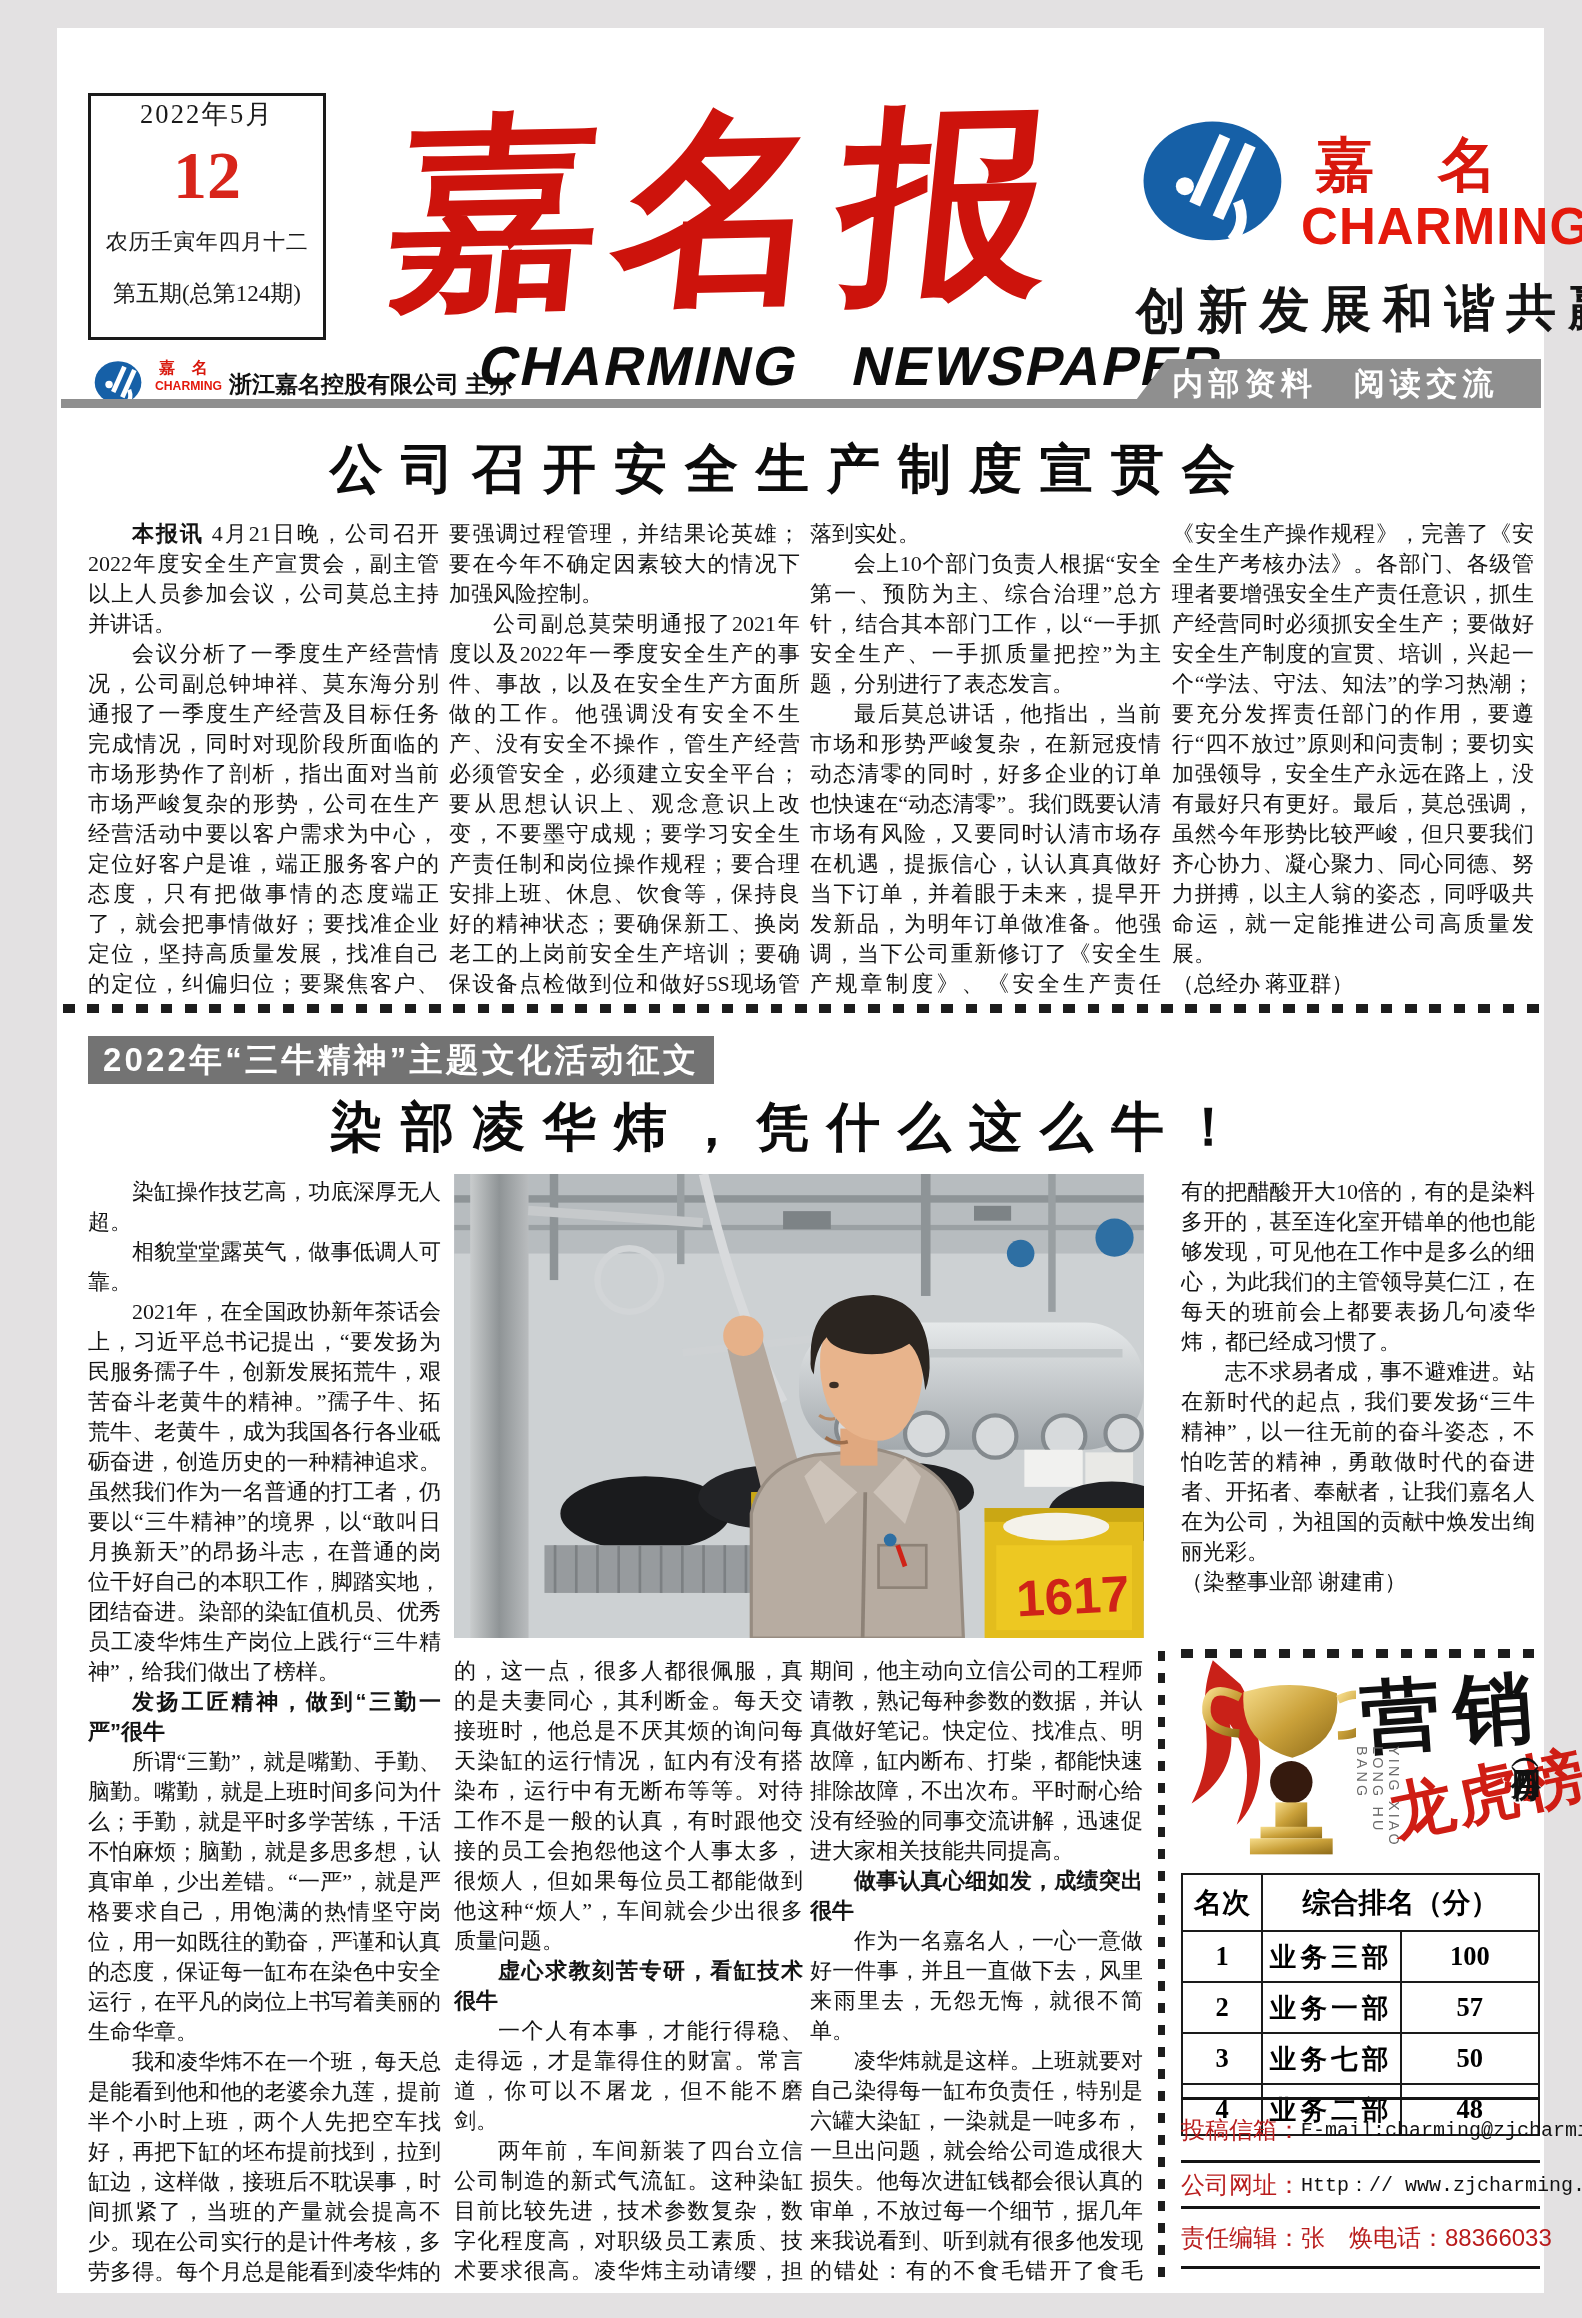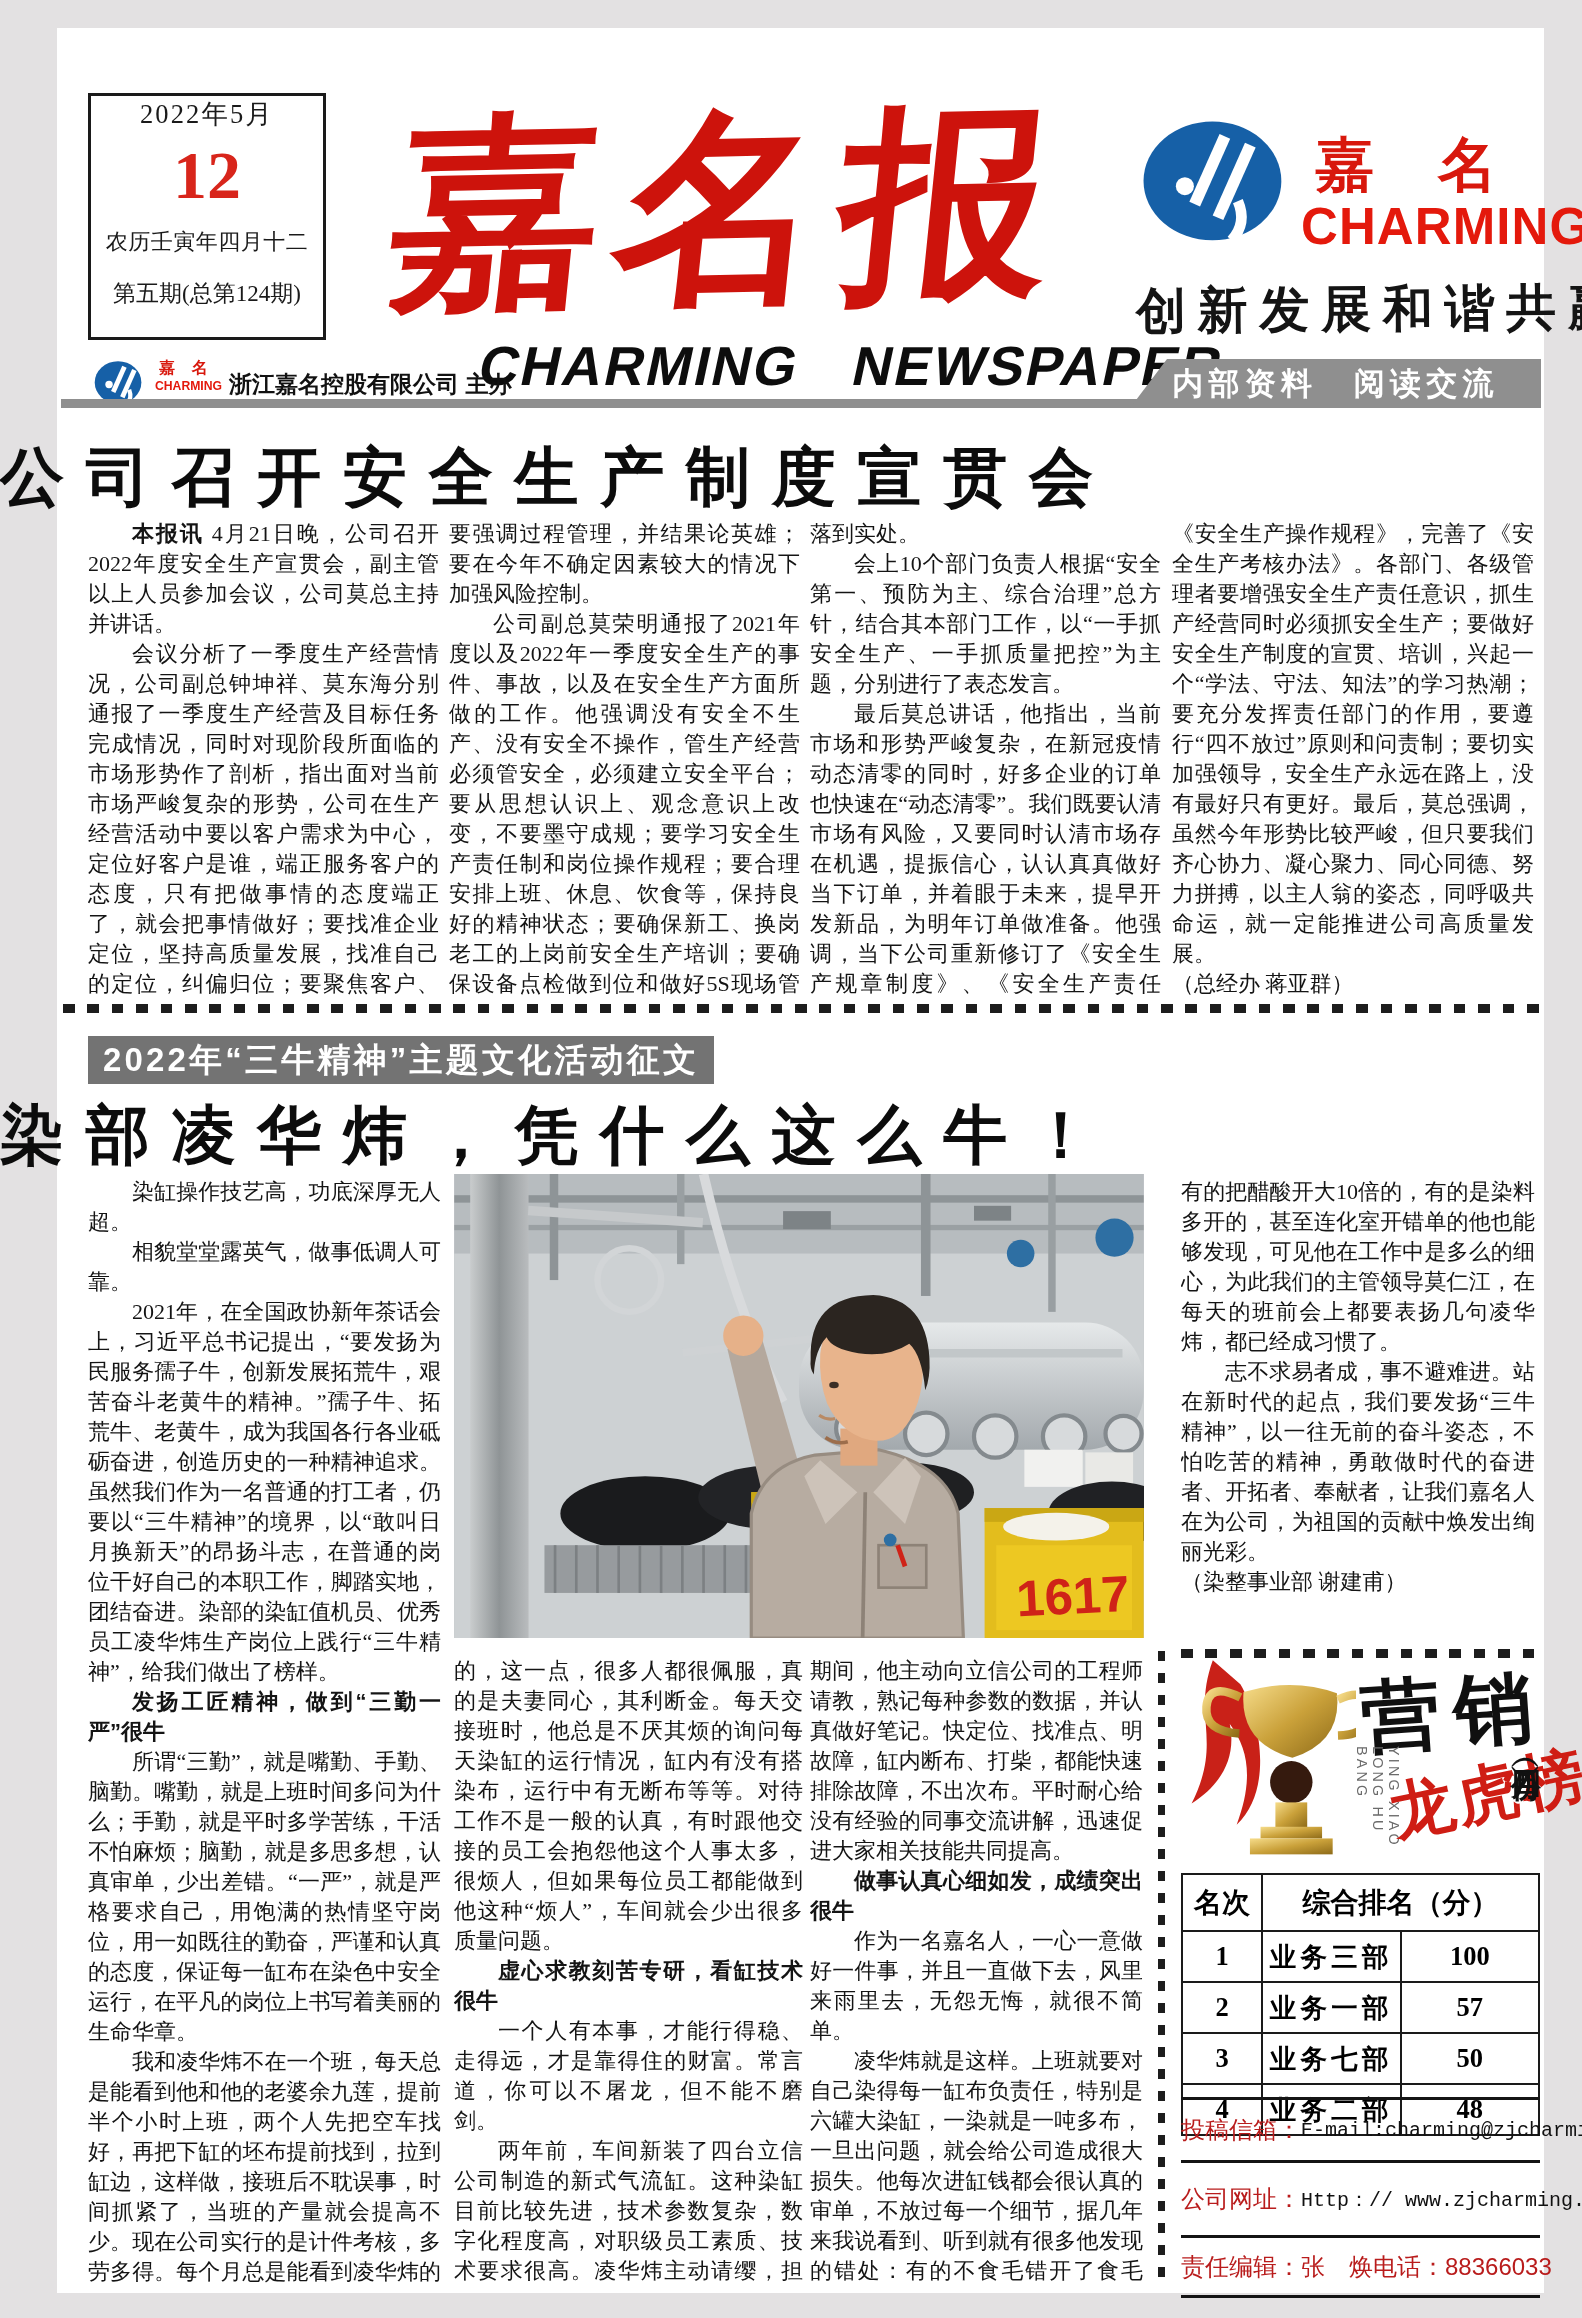--- a/index.html
+++ b/index.html
@@ -23,21 +23,21 @@
     font-size:31px;letter-spacing:5.3px;display:flex;align-items:center;justify-content:center;
     clip-path:polygon(37px 0,100% 0,100% 100%,0 100%);white-space:pre}
   .logo-cn{color:#d8180d;font-weight:900;font-size:59px;letter-spacing:64px;white-space:nowrap;font-family:"Liberation Serif",serif}
   .logo-en{color:#e4190c;font-weight:900;font-size:51px;font-family:"Liberation Sans",sans-serif;letter-spacing:1.1px}
   .slogan{color:#141414;font-weight:900;font-size:50px;letter-spacing:11.7px;font-family:"Liberation Serif",serif;
     transform:rotate(-0.5deg);white-space:nowrap}
   .minilogo-cn{color:#d8180d;font-weight:bold;font-size:16px;letter-spacing:6.4px;font-family:"Liberation Serif",serif;line-height:1}
   .minilogo-en{color:#e4190c;font-weight:900;font-size:12.2px;font-family:"Liberation Sans",sans-serif;line-height:1}
   
   .headline{font-family:"Liberation Sans",sans-serif;font-weight:900;color:#0c0c0c;
-    font-size:64px;letter-spacing:0.34em;text-align:left;white-space:nowrap}
+    font-size:53px;letter-spacing:0.34em;text-align:center;white-space:nowrap}
   .col{font-size:22px;line-height:30px;color:#141414;text-align:justify}
   .col p{text-align:justify}
   .ind{text-indent:2em}
   .sub{font-weight:900;font-family:"Liberation Sans",sans-serif;text-indent:2em}
   .byline{text-align:right;padding-right:32px}
   .dashline{height:8.5px;background:repeating-linear-gradient(90deg,#1d1d1d 0 11.7px,transparent 11.7px 24.4px)}
   .dotline-v{width:7.4px;background:repeating-linear-gradient(180deg,#1d1d1d 0 9.6px,transparent 9.6px 22px)}
   .banner{background:#737373;color:#fff;font-family:"Liberation Sans",sans-serif;font-weight:900;
     font-size:33px;letter-spacing:3.2px;display:flex;align-items:center;justify-content:center}
   .photo-frame{overflow:hidden;background:#c8cbcd}
@@ -312,21 +312,21 @@
       <td class="sc">48</td>
     </tr>
   </tbody>
     </table>
 
   <div class="abs" style="left:1181px;top:2097px;width:359px">
     <div class="contact-row" style="height:63px">
       <span class="clabel">投稿信箱：</span>
       <span class="cval" style="font-size:20px">E-mail:charming@zjcharming.cn</span>
     </div>
-    <div class="contact-row" style="height:75px">
+    <div class="contact-row" style="height:46px">
       <span class="clabel">公司网址：</span>
       <span class="cval" style="font-size:20px">Http：// www.zjcharming.cn</span>
     </div>
     <div class="contact-row" style="height:63px;justify-content:space-between">
       <span class="clabel">责任编辑：张　焕</span>
       <span class="clabel">电话：88366033</span>
     </div>
   </div>
 </div>
 

